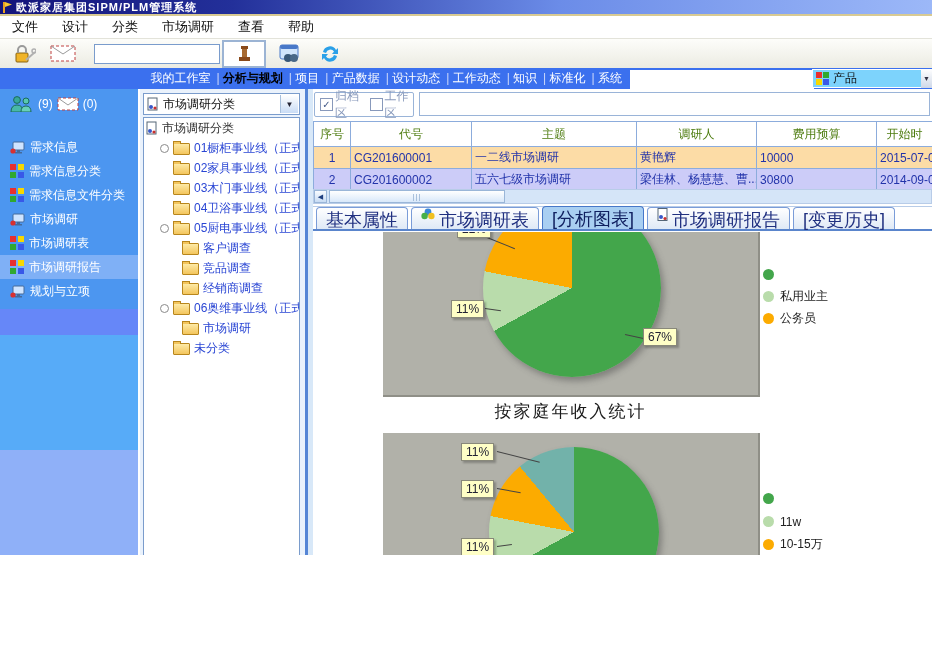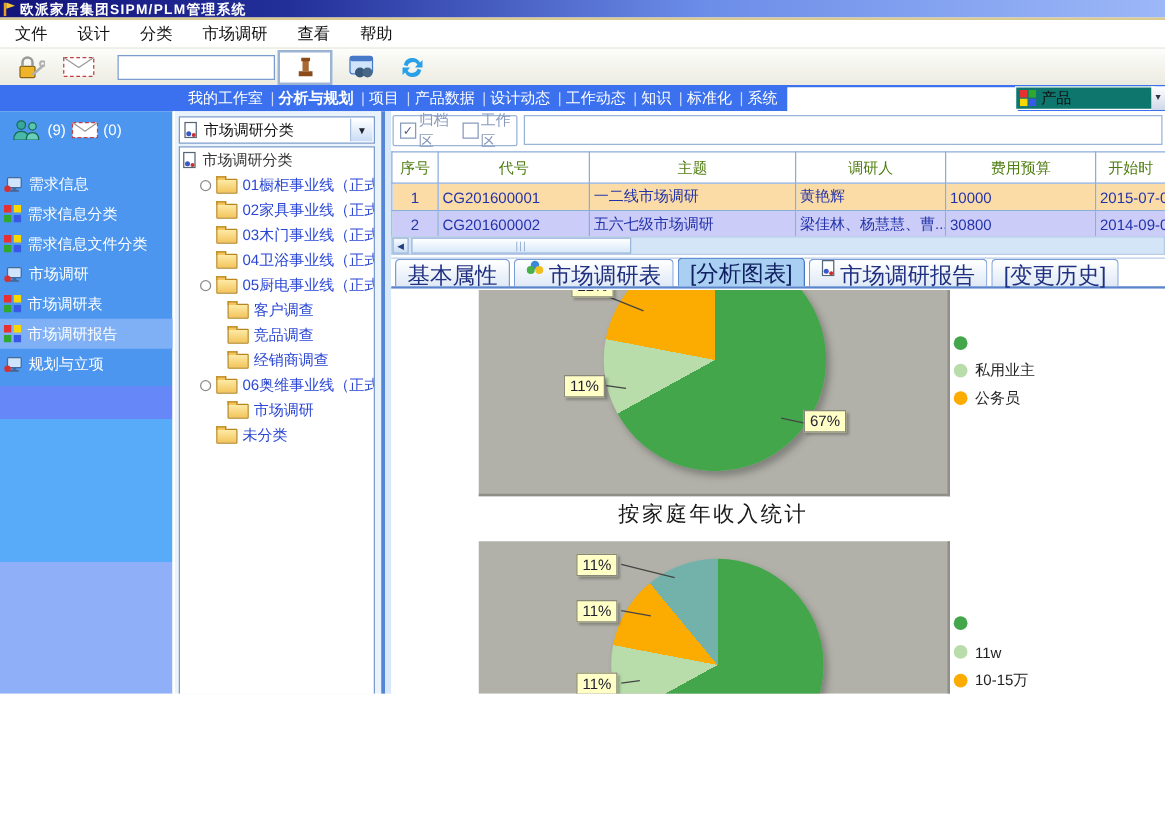--- a/index.html
+++ b/index.html
@@ -21,39 +21,39 @@
   #toolbar .tb-ic{margin-left:14px;display:inline-flex;}
   #tb-input{margin-left:18px;width:118px;height:18px;border:1px solid #7a9ccc;background:#fff;font-size:12px;padding:0 3px;}
   .tb-btn{margin-left:2px;width:40px;height:24px;border:2px solid #9cb4d4;background:#fff;
     display:inline-flex;align-items:center;justify-content:center;}
   .tb-flat{margin-left:8px;width:32px;height:24px;display:inline-flex;align-items:center;justify-content:center;}
   
   #navbar{position:absolute;left:0;top:68px;width:932px;height:21px;background:#3b70ee;
     display:flex;align-items:center;font-size:12px;color:#fff;}
   #nav-items{position:absolute;right:307px;top:0;height:21px;display:flex;align-items:center;white-space:nowrap;}
   .nitem{padding:0 3px;cursor:pointer;}
-  .nitem.active{color:#ffffff;font-weight:bold;}
+  .nitem.active{color:#000000;font-weight:bold;}
   .nitem + .nitem::before{content:"| ";color:#cdd9fa;font-weight:normal;}
   #nav-search{position:absolute;left:630px;top:2px;width:178px;height:15px;border:1px solid #fff;background:#fff;font-size:12px;}
-  #nav-combo{position:absolute;left:812px;top:1px;width:107px;height:17px;background:#0f766e;border:1px solid #fff;
+  #nav-combo{position:absolute;left:812px;top:1px;width:107px;height:17px;background:#7dd3fc;border:1px solid #fff;
     display:flex;align-items:center;font-size:12px;color:#111;gap:4px;padding-left:3px;}
   #nav-combo-arrow{position:absolute;left:921px;top:1px;width:11px;height:19px;background:linear-gradient(#fff,#cfd8e8);
     display:flex;align-items:center;justify-content:center;font-size:7px;color:#334;}
   
   #sidebar{position:absolute;left:0;top:89px;width:138px;height:571px;border-right:2px solid #fff;
     background:linear-gradient(180deg,
       #4c96f0 0px,#4c96f0 220px,
       #6687f8 220px,#6687f8 246px,
       #57abf8 246px,#57abf8 361px,
       #8fb0f8 361px,#8fb0f8 506px,
       #8ed8f8 506px,#8ed8f8 549px,
       #bcdcf8 549px);}
   #side-head{display:flex;align-items:center;gap:4px;padding:7px 0 0 10px;color:#fff;font-size:12px;}
   #side-items{position:absolute;left:0;top:46px;width:138px;}
-  .side-item{height:24px;display:flex;align-items:center;gap:5px;padding-left:3px;color:#fff;font-size:12px;cursor:pointer;}
+  .side-item{height:24px;display:flex;align-items:center;gap:5px;padding-left:10px;color:#fff;font-size:12px;cursor:pointer;}
   .side-item.hl{background:#7fb0f6;}
   
   #treepanel{position:absolute;left:140px;top:89px;width:165px;height:571px;background:#eaf2fc;}
   #tree-combo{position:absolute;left:3px;top:4px;width:157px;height:22px;background:#fff;border:1px solid #7a9ccc;
     display:flex;align-items:center;gap:4px;font-size:12px;color:#111;padding-left:3px;box-sizing:border-box;}
   #tree-combo .arrow{position:absolute;right:1px;top:1px;bottom:1px;width:17px;background:linear-gradient(#fff,#c9dcf5);
     border-left:1px solid #a8c0dc;display:flex;align-items:center;justify-content:center;font-size:8px;color:#223;}
   #treebox{position:absolute;left:3px;top:28px;width:157px;height:526px;background:#fff;border:1px solid #7a9ccc;
     box-sizing:border-box;overflow:hidden;font-size:12px;color:#2a46d4;}
   .tnode{height:20px;display:flex;align-items:center;gap:4px;white-space:nowrap;cursor:pointer;}

